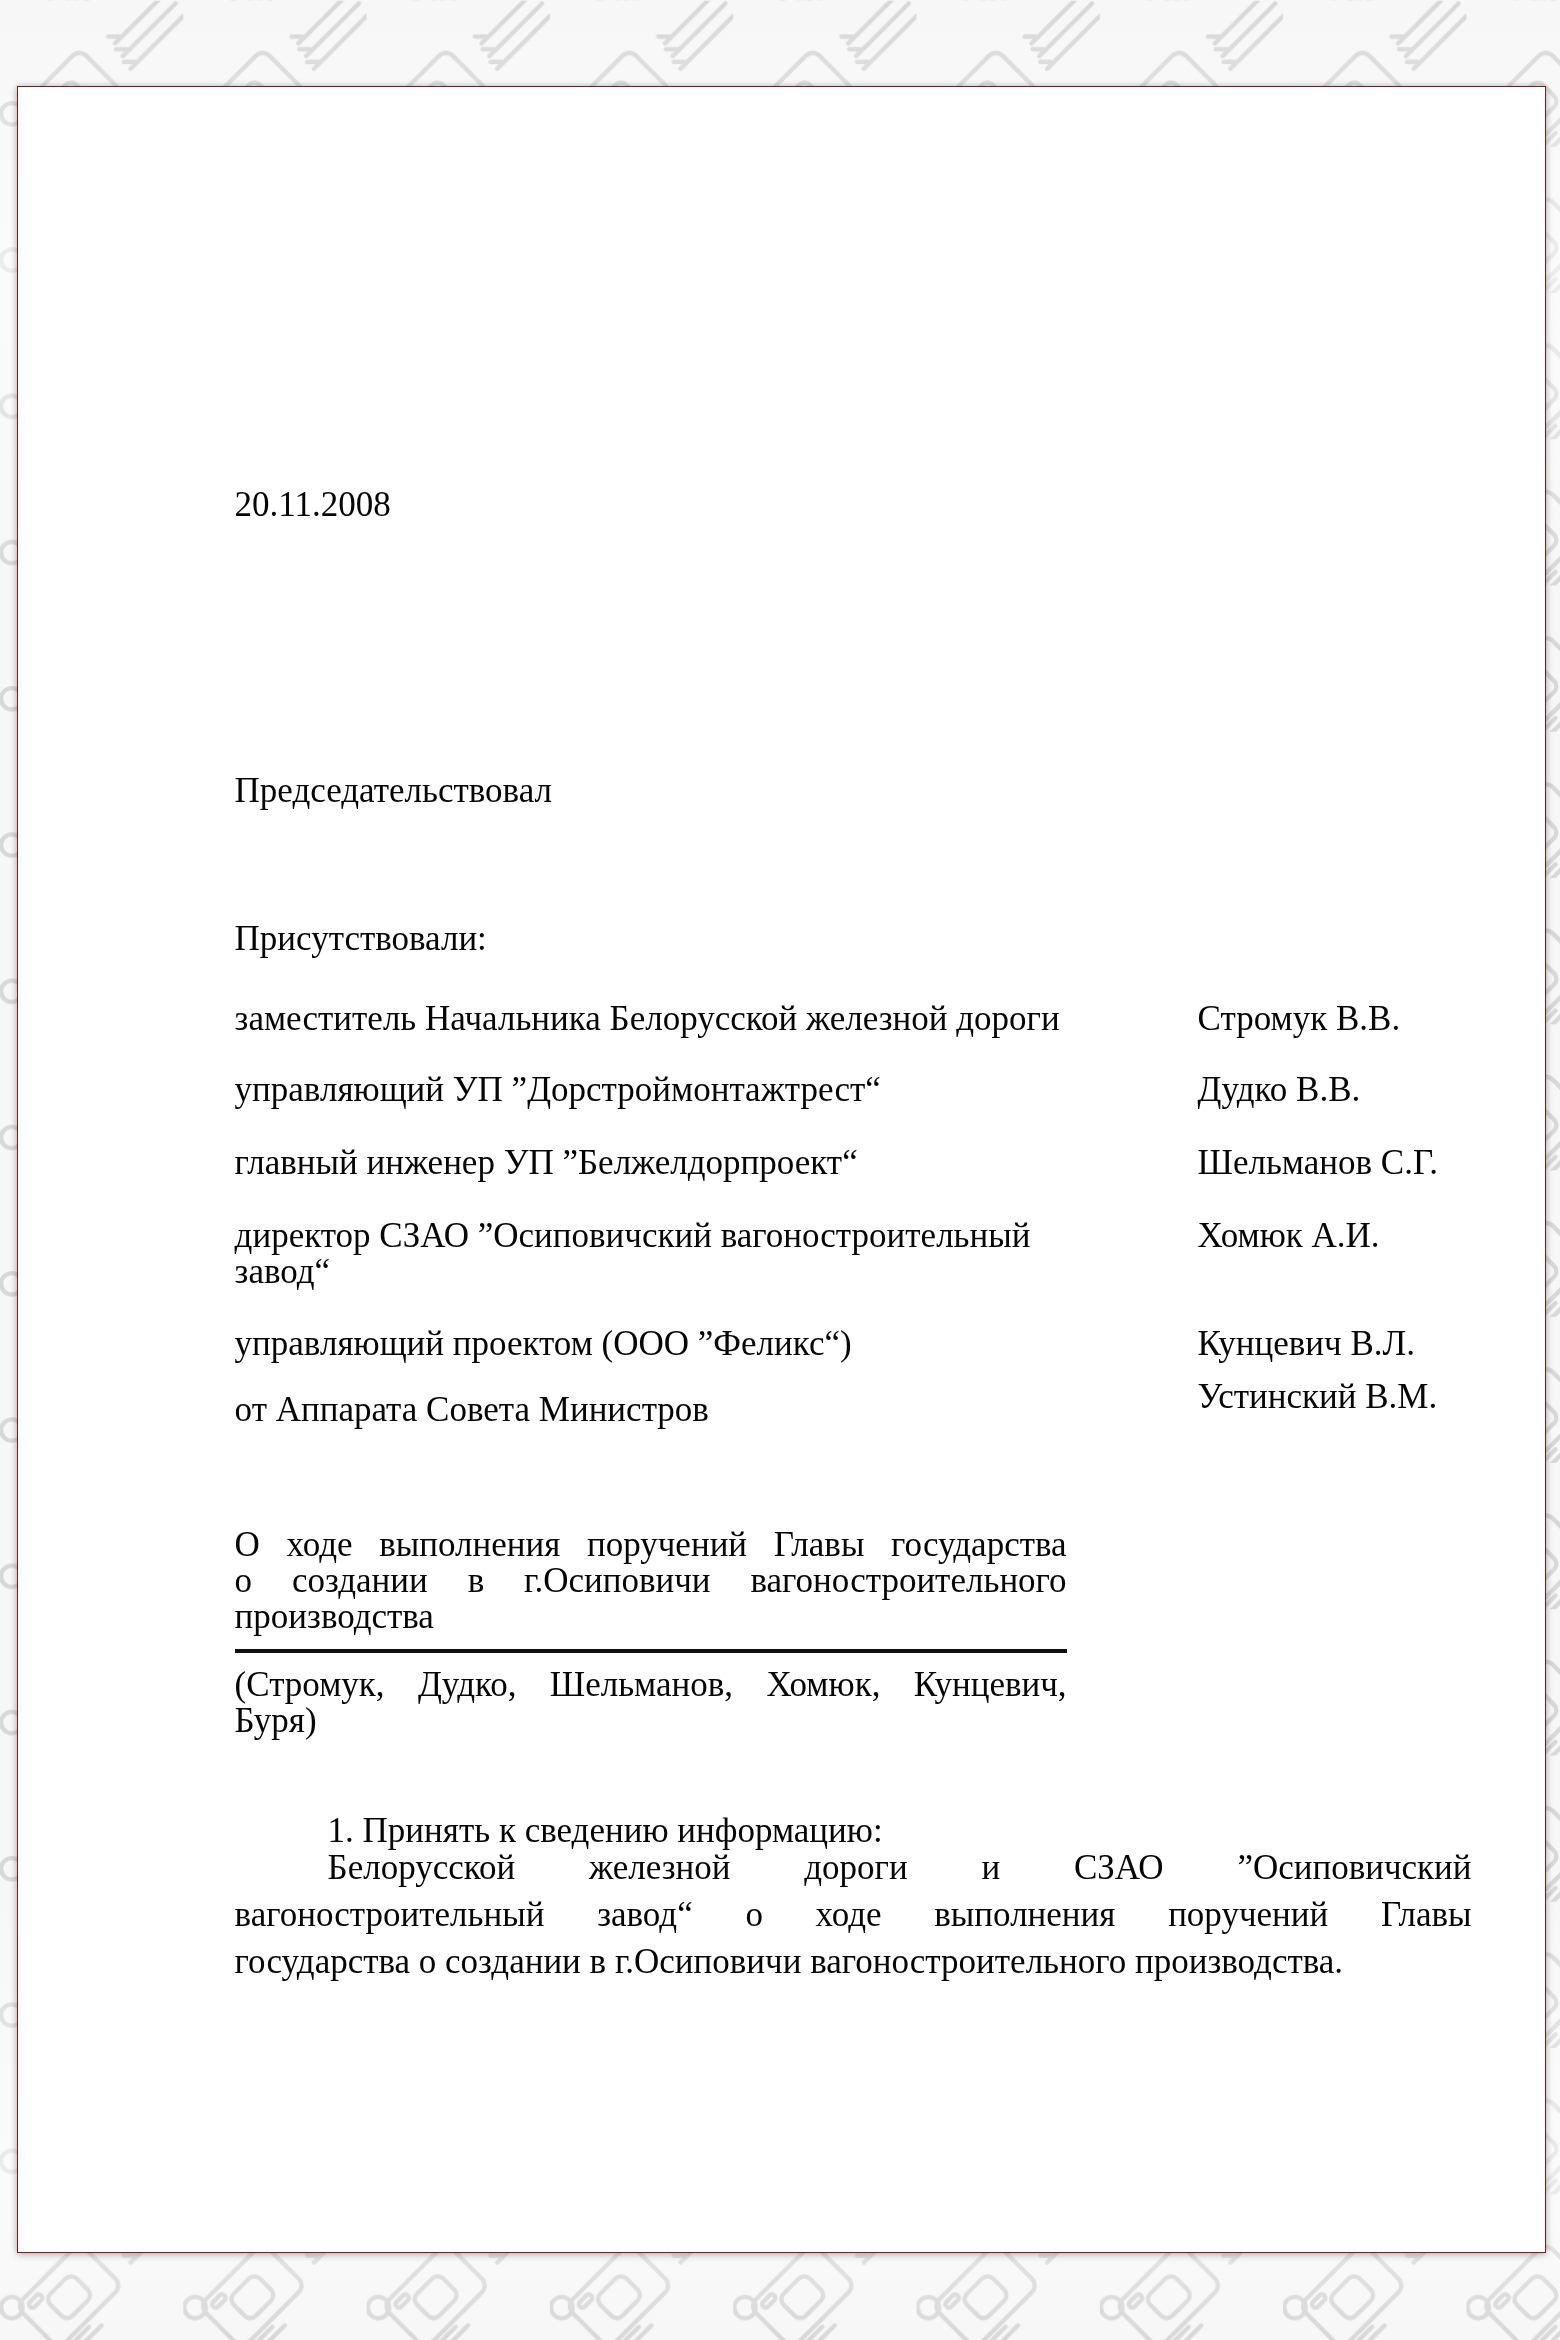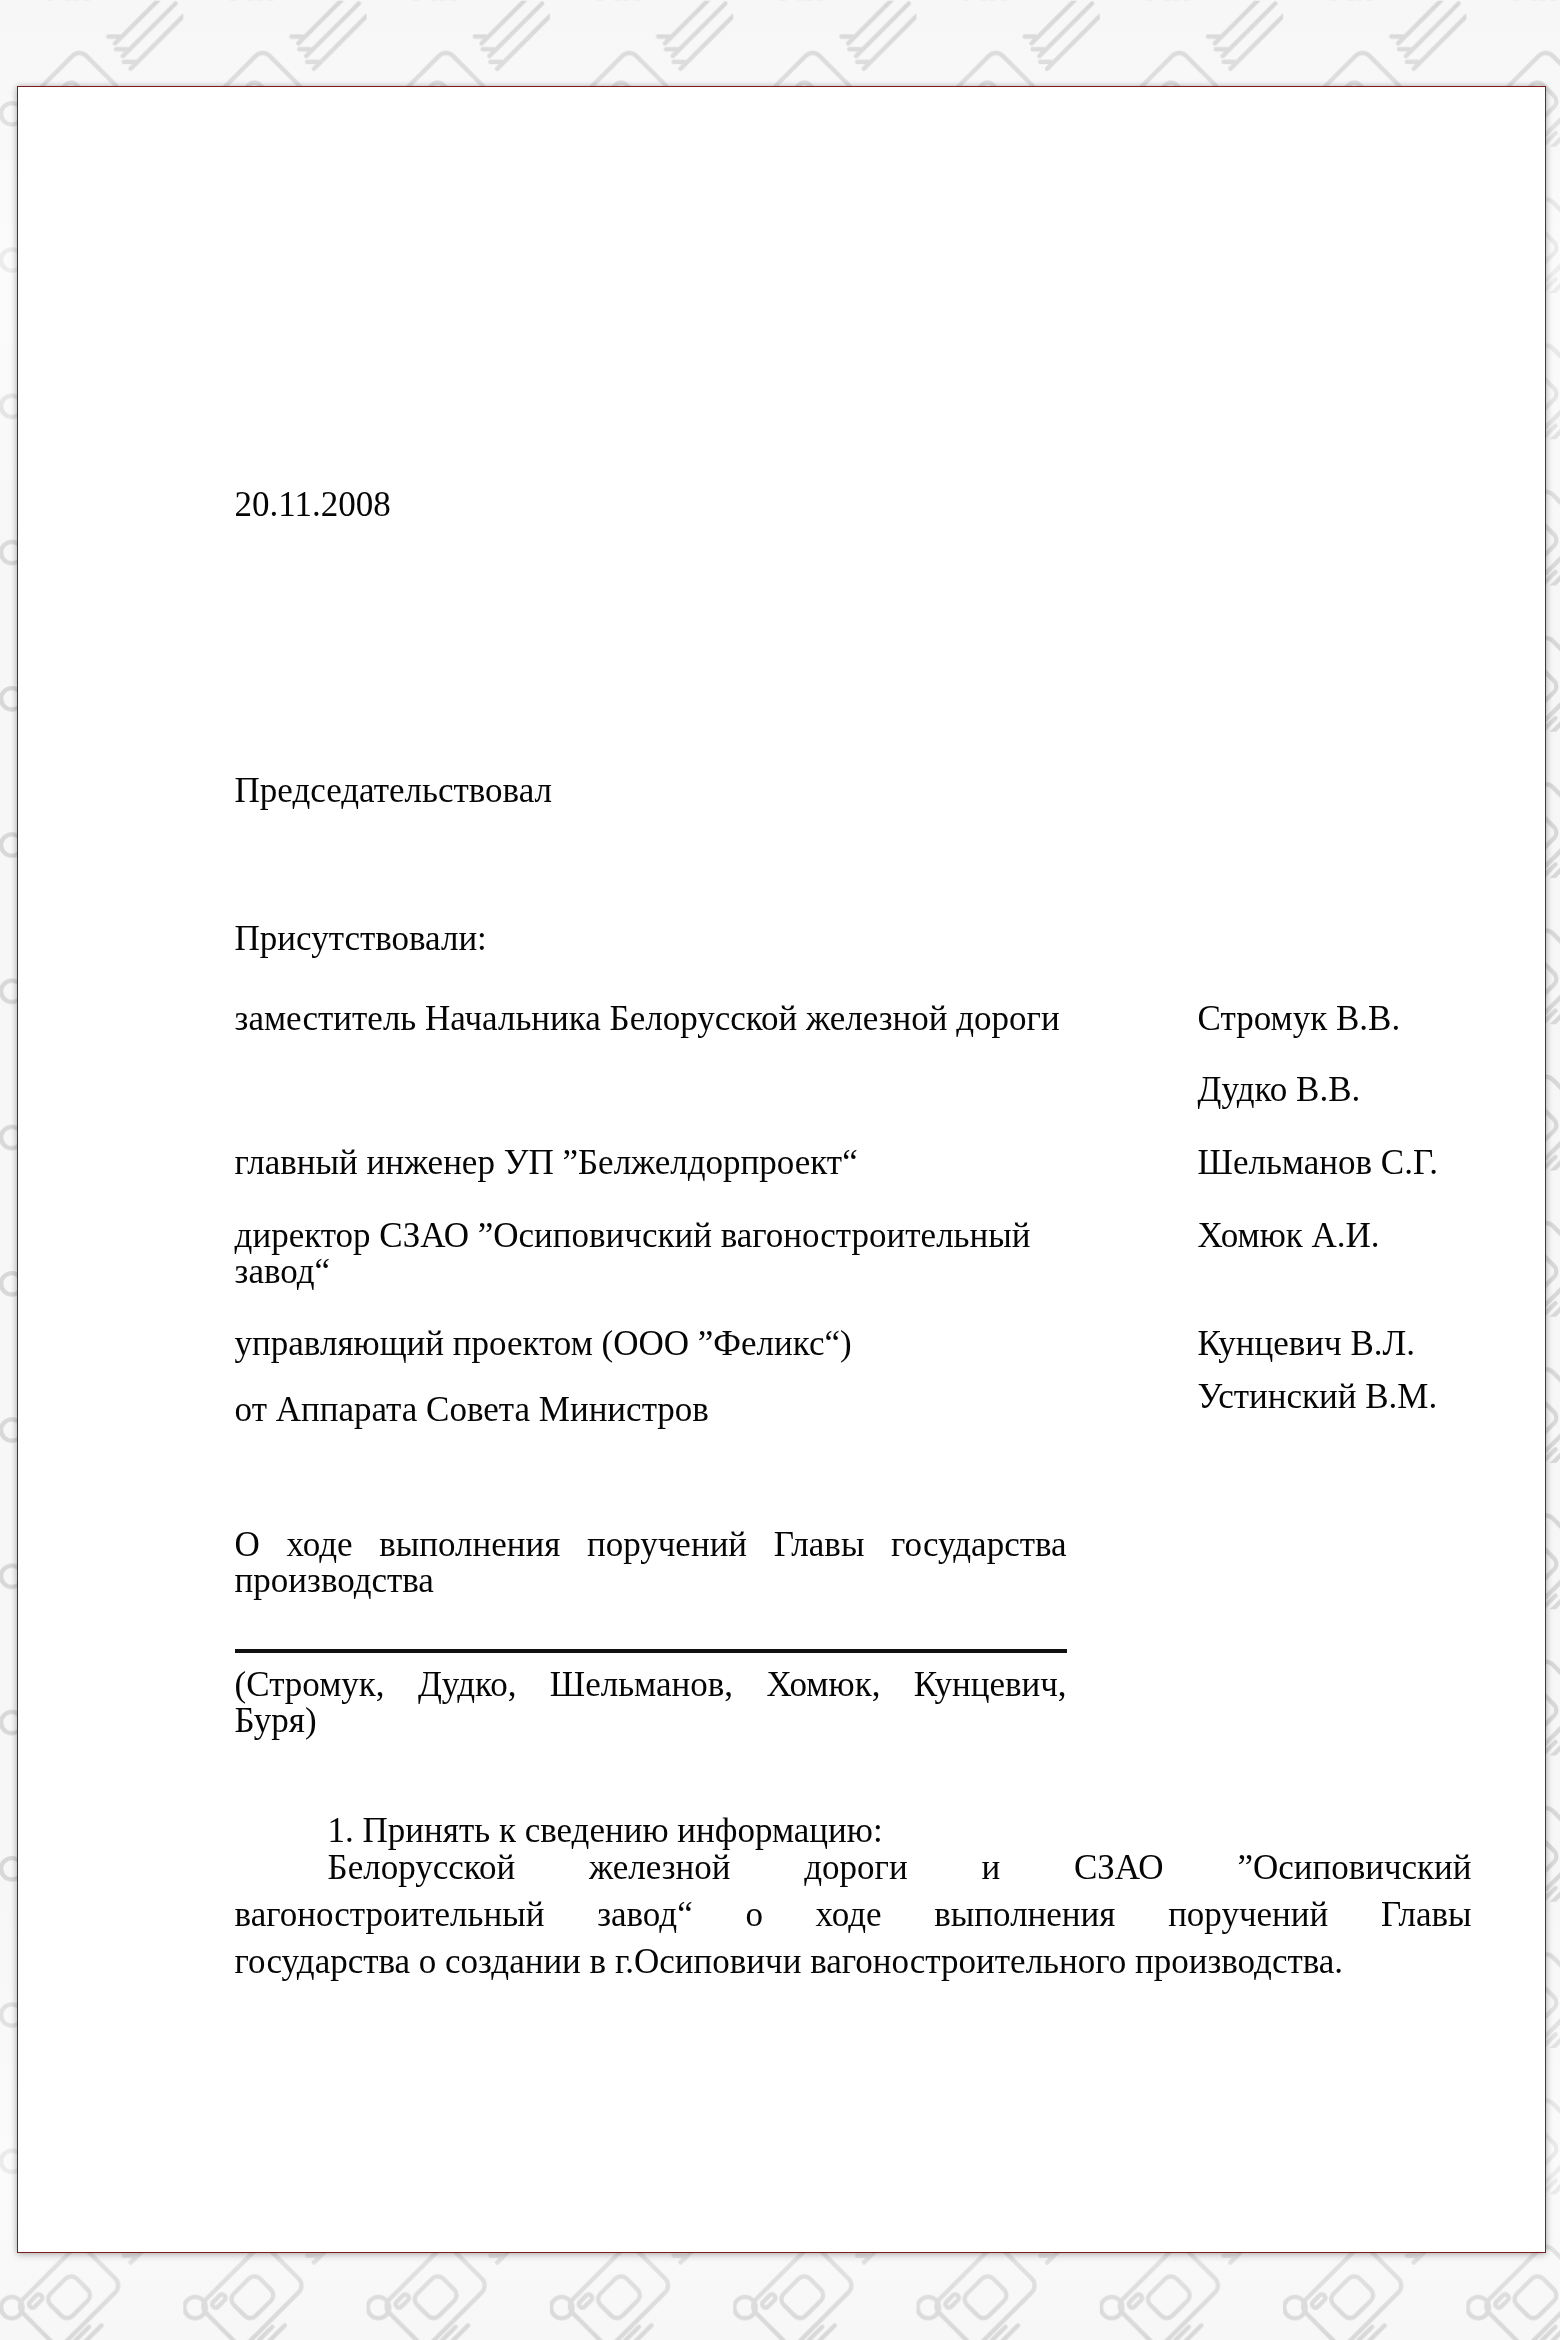--- a/index.html
+++ b/index.html
@@ -68,20 +68,23 @@
 
   <div class="abs t" style="left:217px;top:686px;">Председательствовал</div>
 
   <div class="abs t" style="left:217px;top:834px;">Присутствовали:</div>
 
   <div class="abs block rolecol" style="left:217px;top:914px;">
     <span class="ln">заместитель Начальника Белорусской железной дороги</span>
   </div>
   <div class="abs t" style="left:1180px;top:914px;text-align:center;">Стромук В.В.</div>
 
+  <div class="abs block rolecol" style="left:217px;top:985px;">
+    <span class="ln">управляющий УП ”Дорстроймонтажтрест“</span>
+  </div>
   <div class="abs t" style="left:1180px;top:985px;">Дудко В.В.</div>
 
   <div class="abs block rolecol" style="left:217px;top:1058px;">
     <span class="ln">главный инженер УП ”Белжелдорпроект“</span>
   </div>
   <div class="abs t" style="left:1180px;top:1058px;">Шельманов С.Г.</div>
 
   <div class="abs block rolecol" style="left:217px;top:1131px;">
     <span class="ln">директор СЗАО ”Осиповичский вагоностроительный</span>
     <span class="ln">завод“</span>
@@ -93,20 +96,21 @@
   </div>
   <div class="abs t" style="left:1180px;top:1239px;">Кунцевич В.Л.</div>
 
   <div class="abs block rolecol" style="left:217px;top:1305px;">
     <span class="ln">от Аппарата Совета Министров</span>
   </div>
   <div class="abs t" style="left:1180px;top:1292px;">Устинский В.М.</div>
 
   <div class="abs block narrow" style="left:217px;top:1440px;">
     <span class="jline">О ходе выполнения поручений Главы государства</span>
+    <span class="jline">о создании в г.Осиповичи вагоностроительного</span>
     <span class="jlast">производства</span>
   </div>
 
   <div class="abs rule" style="left:217px;top:1562px;"></div>
 
   <div class="abs block narrow" style="left:217px;top:1580px;">
     <span class="jline">(Стромук, Дудко, Шельманов, Хомюк, Кунцевич,</span>
     <span class="jlast">Буря)</span>
   </div>
 

